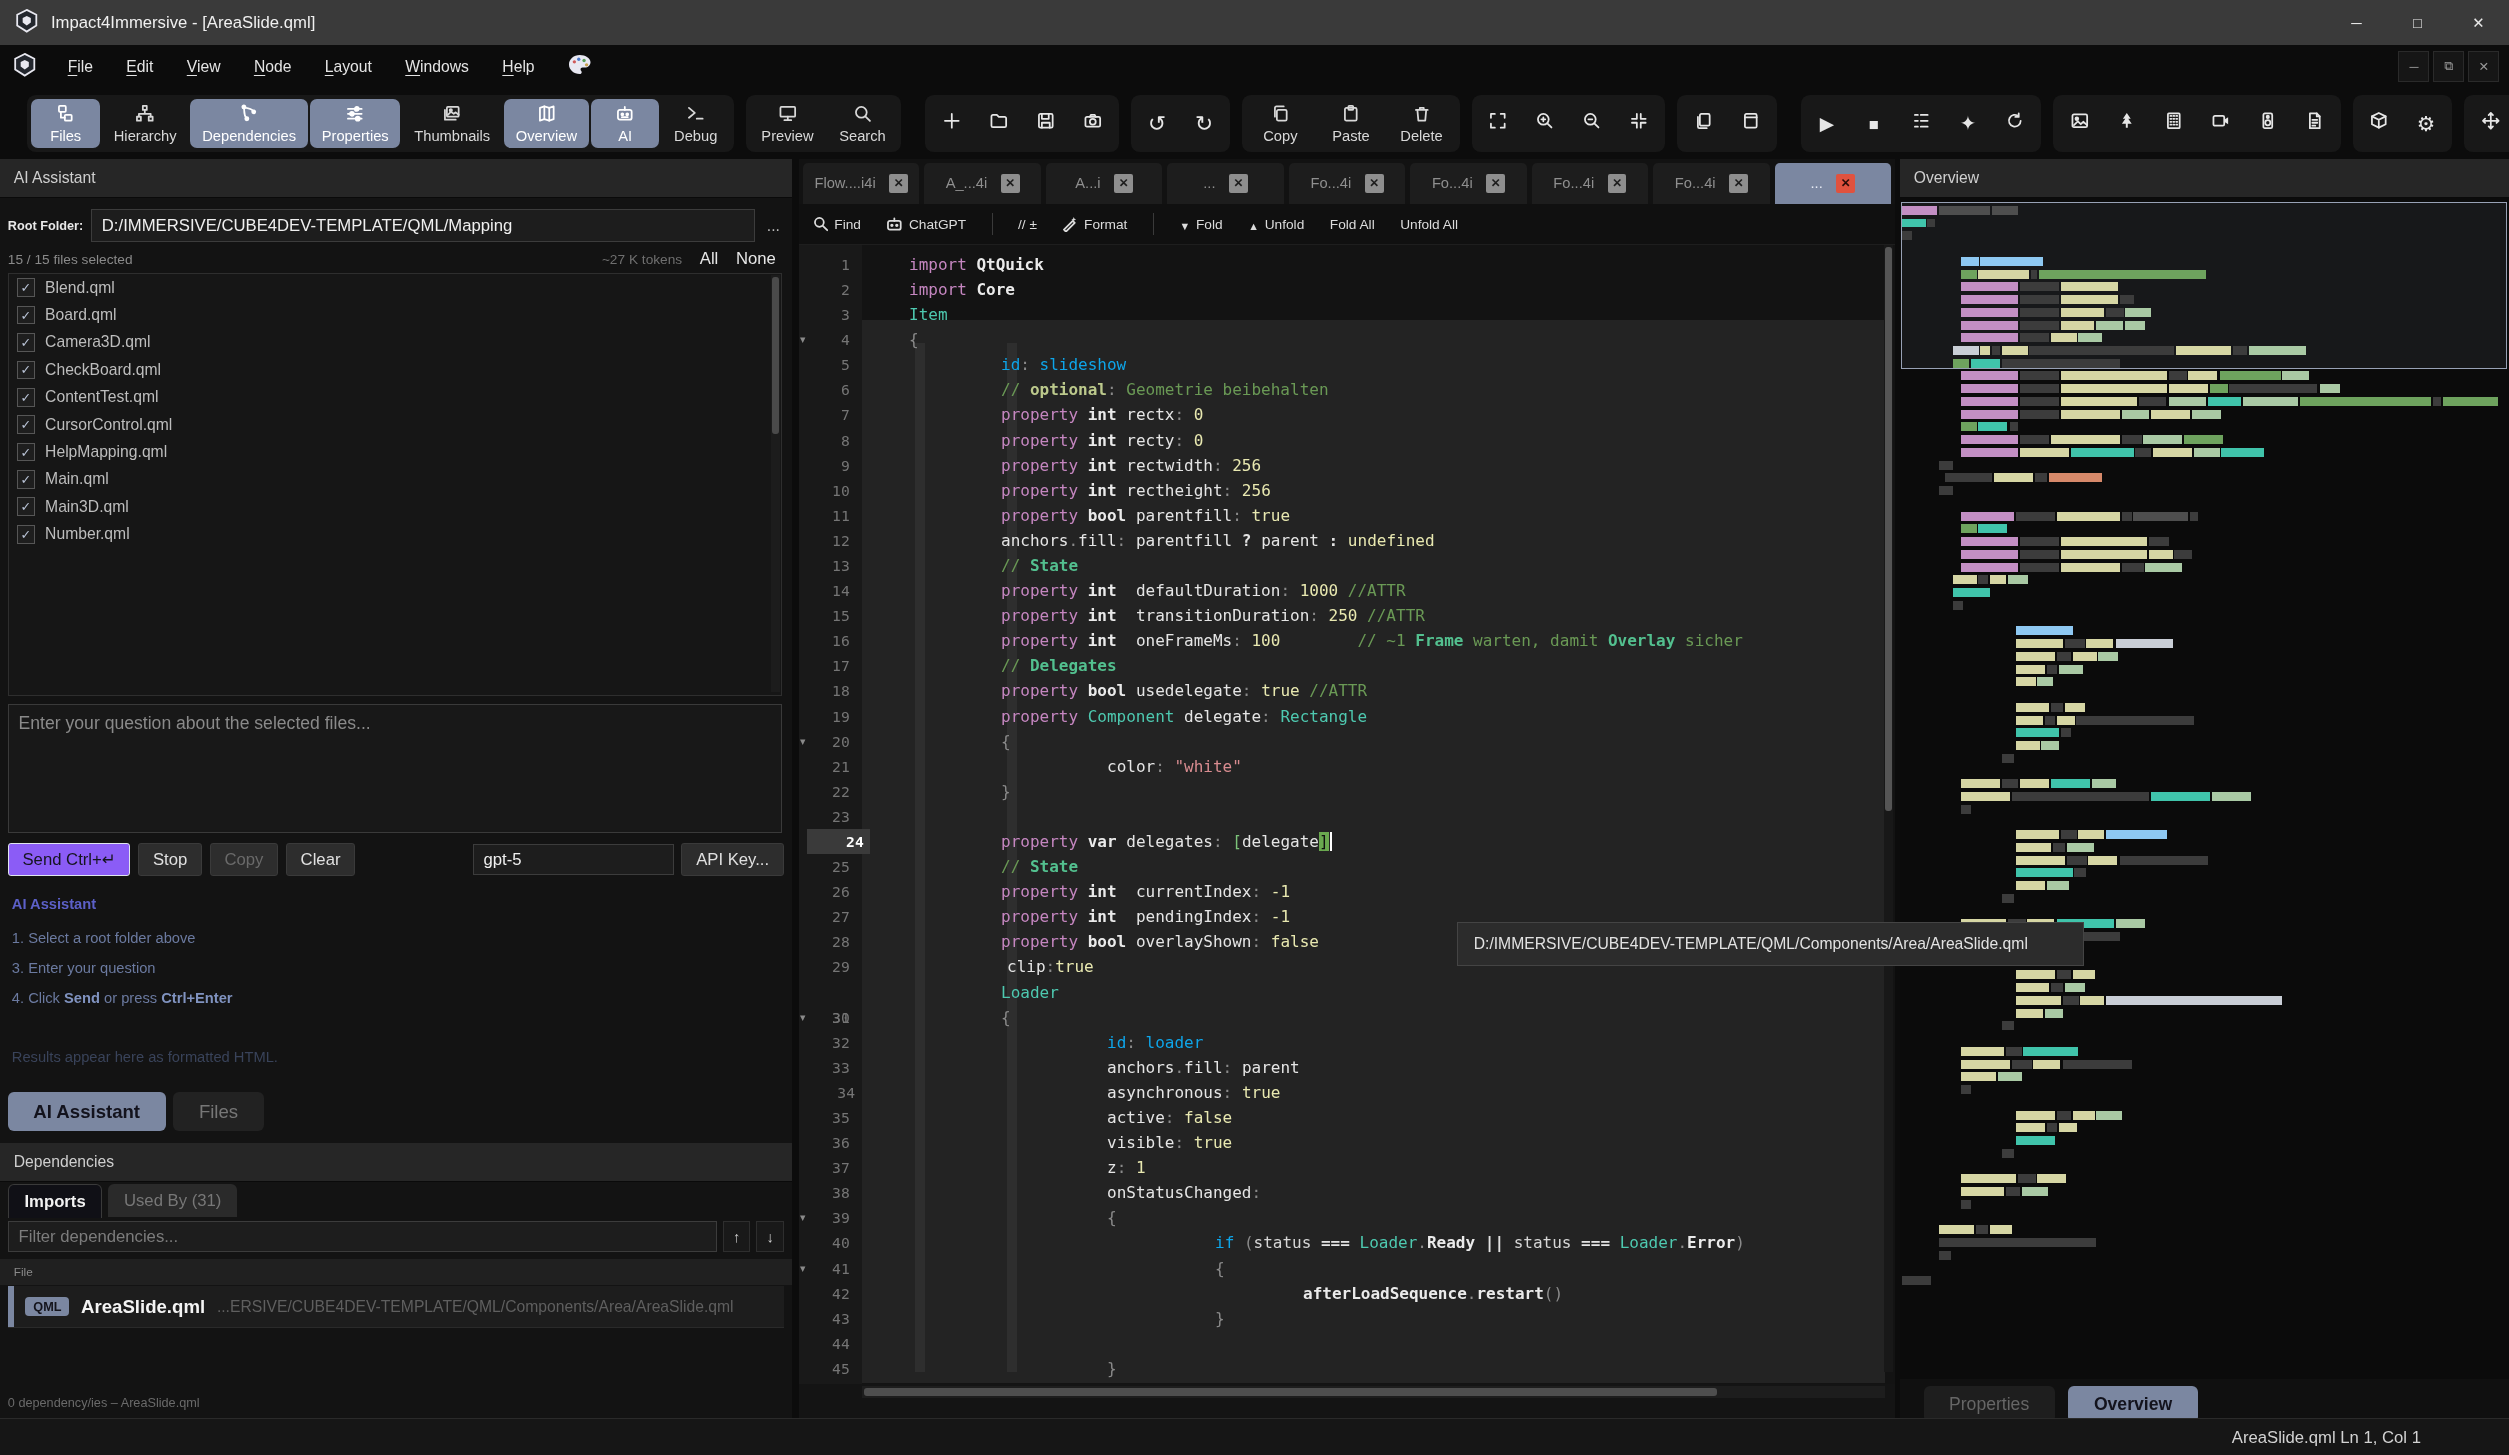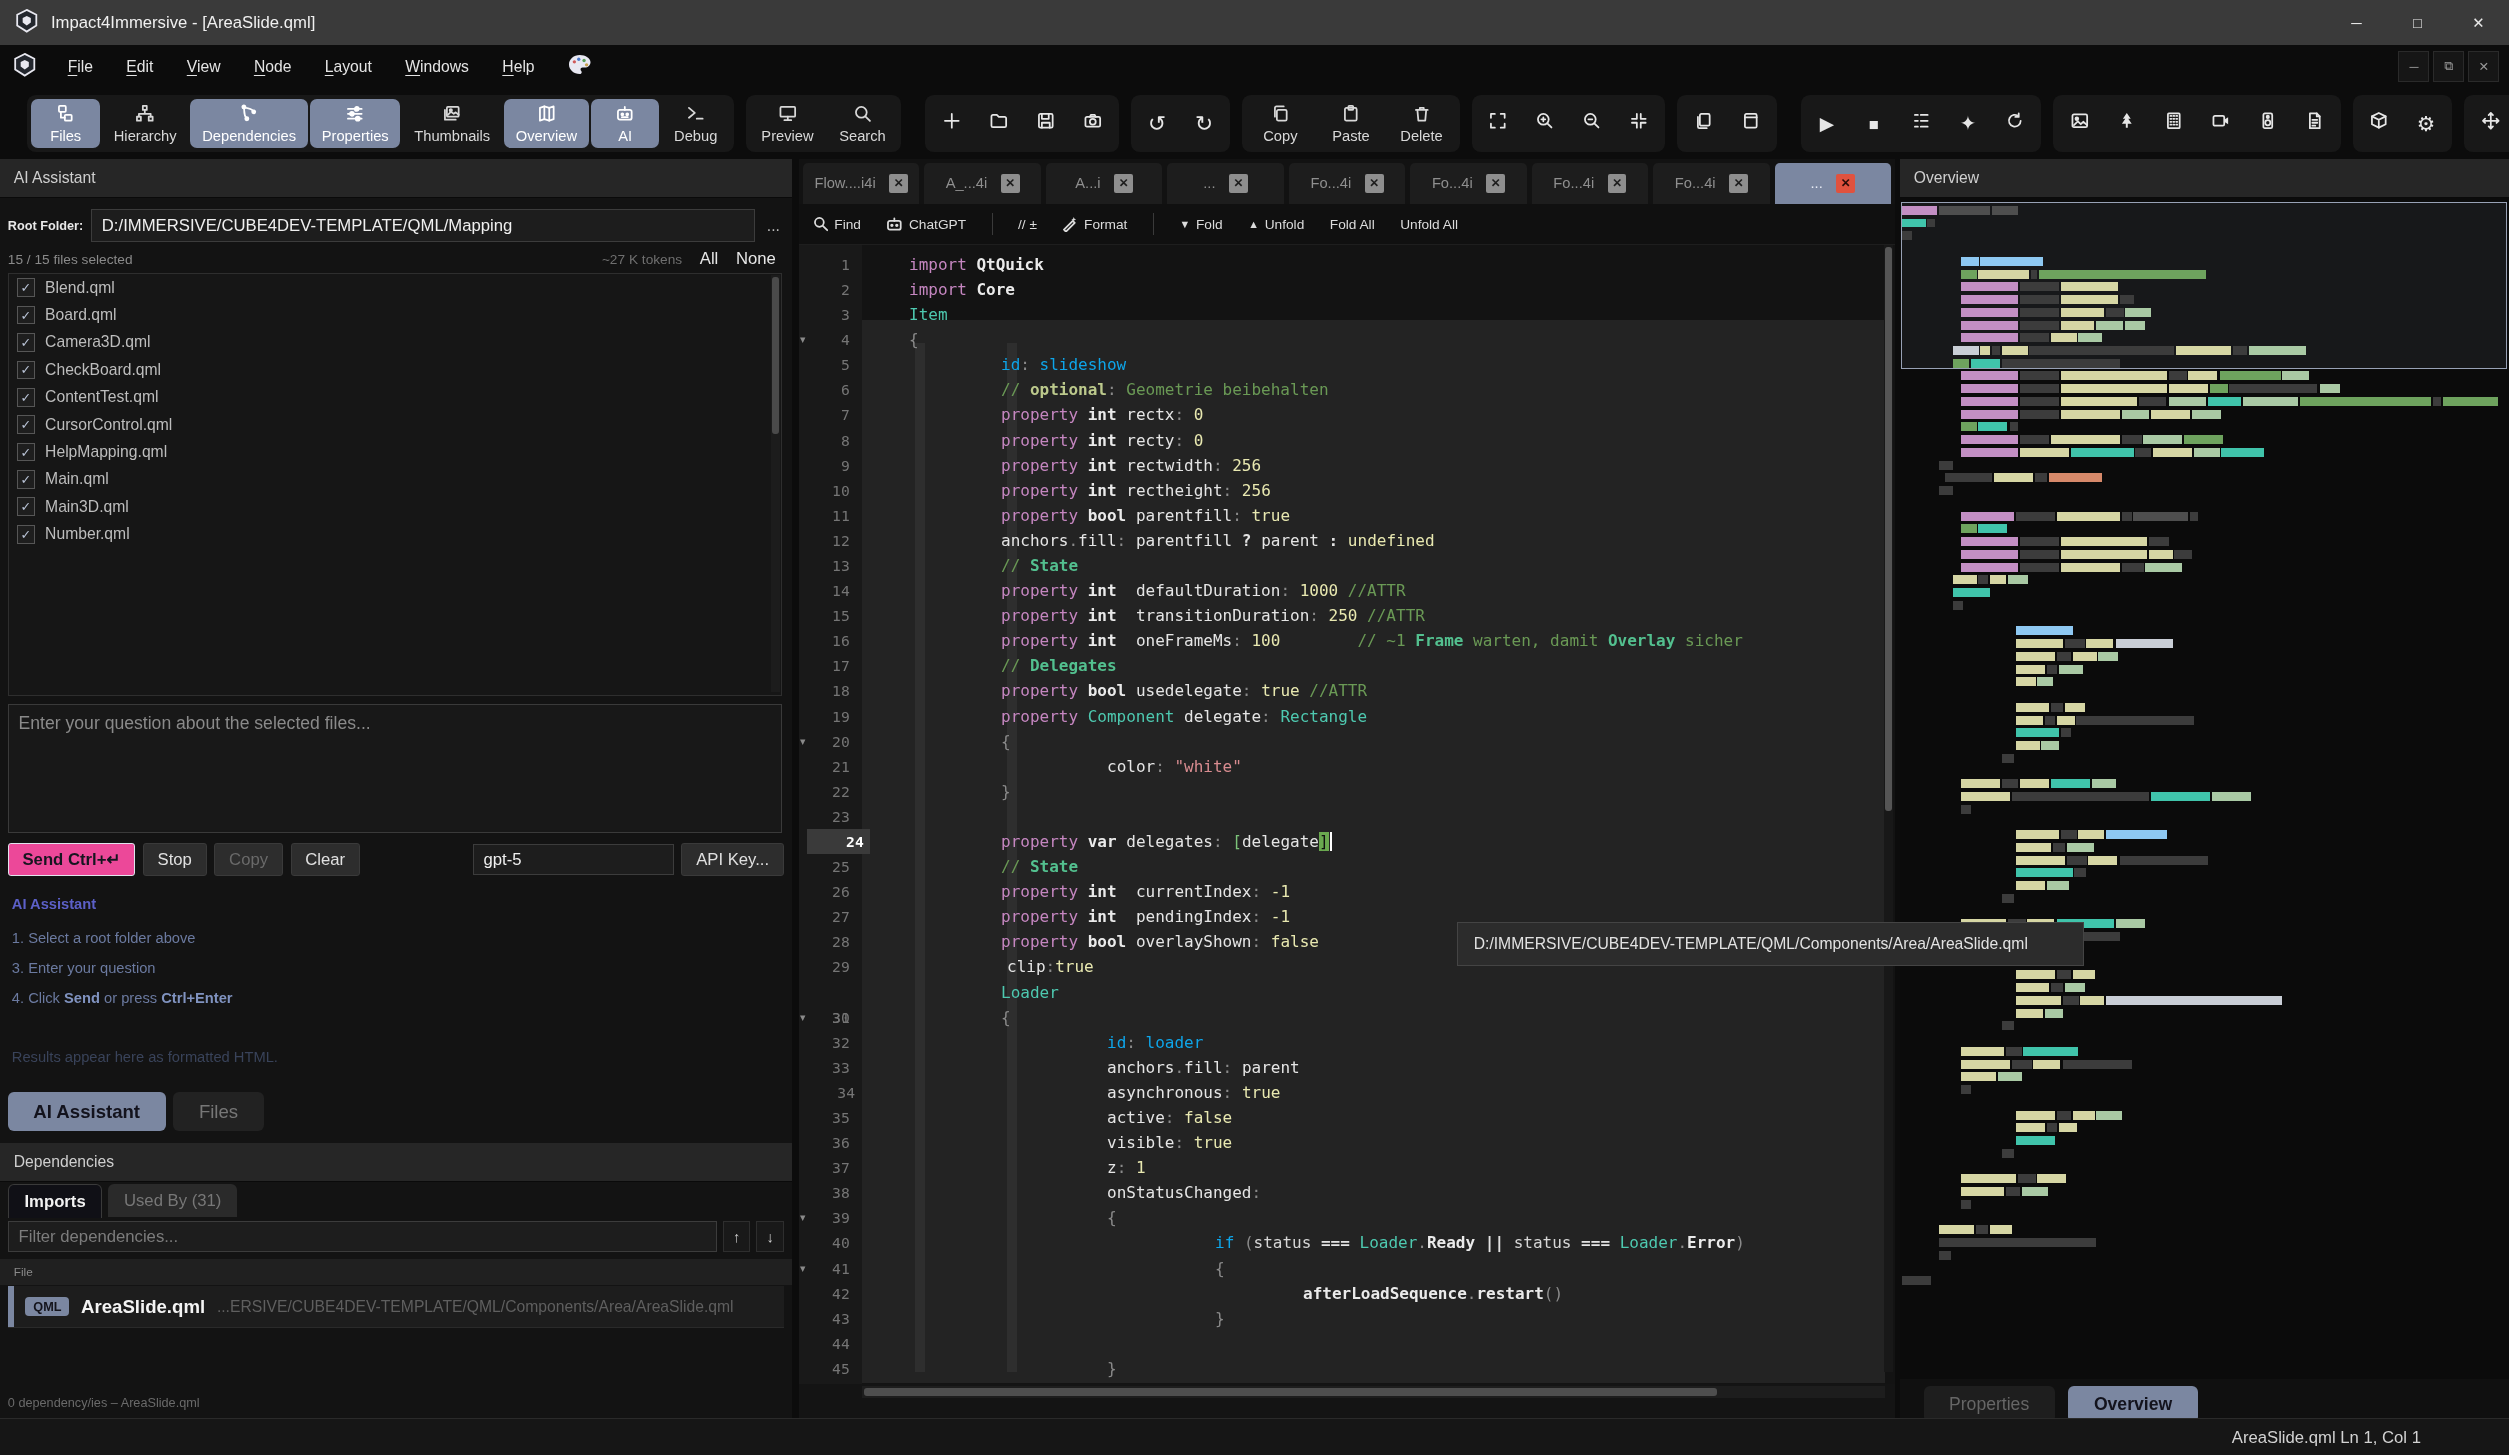--- a/index.html
+++ b/index.html
@@ -45,21 +45,21 @@
   .selrow a{color:#e6e6e6;font-size:16.7px;}
   #filelist{left:7.8px;top:114px;width:774px;height:423px;background:#161616;border:1px solid #2e2e2e;box-sizing:border-box;overflow:hidden;}
   .frow{display:flex;align-items:center;gap:9.8px;height:27.4px;padding-left:7.8px;}
   .cbx{width:16.7px;height:16.7px;border:1px solid #565656;background:#1e1e1e;color:#b9c3d6;font-size:12.7px;display:flex;align-items:center;justify-content:center;}
   .fname{color:#bdbdbd;font-size:15.7px;}
   .vscroll{position:absolute;right:1px;top:1px;width:8.8px;height:99%;background:#1c1c1c;}
   .vscroll .hb{position:absolute;left:1px;width:6.9px;background:#4a4a4a;border-radius:2.9px;}
   #question{left:7.8px;top:545px;width:774px;height:129px;background:#181818;border:1px solid #3a3a3a;box-sizing:border-box;color:#8a8a8a;font-size:17.6px;padding:7.8px 9.8px;}
   #askrow{left:7.8px;top:684px;width:776px;height:33px;display:flex;gap:7.8px;align-items:center;}
   .btn{background:#2d2d2d;border:1px solid #3a3a3a;color:#e0e0e0;font-size:16.7px;height:33px;display:flex;align-items:center;padding:0 13.7px;border-radius:2.9px;box-sizing:border-box;}
-  .btn.primary{background:#ec4899;border-color:#e0e4ee;color:#15151f;font-weight:bold;}
+  .btn.primary{background:#8b5cf6;border-color:#e0e4ee;color:#15151f;font-weight:normal;}
   .btn.disabled{color:#6a6a6a;}
   #modelfield{margin-left:auto;width:201px;height:31px;font-size:16.7px;}
   .steps{left:11.8px;top:730px;width:765px;font-size:14.7px;color:#6b7aa0;line-height:30px;}
   .steps .hd{color:#5c60c8;font-weight:bold;font-size:14.7px;margin-bottom:3.9px;}
   .steps b{color:#8093c0;}
   .resultnote{left:11.8px;top:890px;font-size:14.7px;color:#39435a;}
   .paneltabs{left:7.8px;top:933px;display:flex;gap:7.8px;}
   .ptab{height:39px;display:flex;align-items:center;padding:0 25.5px;border-radius:5.9px;font-size:18.6px;background:#222;color:#777;}
   .ptab.active{background:#7b87a1;color:#13131d;font-weight:bold;}
   .draghandle{left:387px;top:976px;color:#6a6a6a;font-size:13.7px;letter-spacing:2px;}
@@ -77,21 +77,21 @@
   .depname{color:#f4f4f4;font-weight:bold;font-size:18.6px;}
   .deppath{color:#5f5f5f;font-size:15.7px;white-space:nowrap;overflow:hidden;}
   .depfoot{left:7.8px;top:1237px;width:776px;font-size:12.7px;color:#6a6a6a;border-bottom:1px solid #3a3a3a;padding-bottom:7.8px;}
   
   #tabbar{left:0;top:0;width:1096px;height:45px;display:flex;gap:4.9px;padding:3.9px 3.9px 0 3.9px;box-sizing:border-box;background:#121212;}
   .etab{background:#1d1d1d;border-radius:4.9px 4.9px 0 0;display:flex;align-items:center;gap:13.7px;padding:0 9.8px;font-size:14.7px;color:#8f8f8f;flex:1;justify-content:center;}
   .etab .x{width:18.6px;height:18.6px;background:#8e8e8e;color:#1c1c1c;font-size:11.8px;display:flex;align-items:center;justify-content:center;border-radius:2px;font-weight:bold;}
   .etab.active{background:#7b87a1;color:#e8ecf6;}
   .etab.active .x{background:#e0523e;color:#2a0c08;}
   #etoolbar{left:0;top:45px;width:1096px;height:41px;background:#101010;display:flex;align-items:center;gap:25.5px;padding-left:13.7px;font-size:13.7px;color:#dcdcdc;box-sizing:border-box;border-bottom:1px solid #1e1e1e;}
-  .etool{display:flex;align-items:center;gap:5.9px;}
+  .etool{display:flex;align-items:flex-end;gap:5.9px;}
   .esep{width:1px;height:21.6px;background:#3a3a3a;}
   #codewrap{left:0;top:86px;width:1096px;height:1139px;background:#131313;overflow:hidden;}
   #blockbg{left:63px;top:75px;width:1023px;height:1063px;background:#232323;}
   .iguide{background:rgba(255,255,255,0.05);width:9.8px;}
   #gutter{left:0;top:0;width:63px;height:1139px;background:#191919;}
   .codeline{position:absolute;left:0;height:25px;display:flex;align-items:center;white-space:pre;
             font-family:"DejaVu Sans Mono",monospace;font-size:16px;}
   .lnum{position:absolute;width:43px;text-align:right;color:#757575;font-family:"DejaVu Sans Mono",monospace;font-size:14.7px;height:25px;line-height:25px;}
   .lnum.cur{color:#fff;font-weight:bold;background:#3a3a3a;padding-right:5.9px;width:57px;}
   .fold{position:absolute;left:1px;color:#8a8a8a;font-size:10.8px;height:25px;line-height:25px;}

